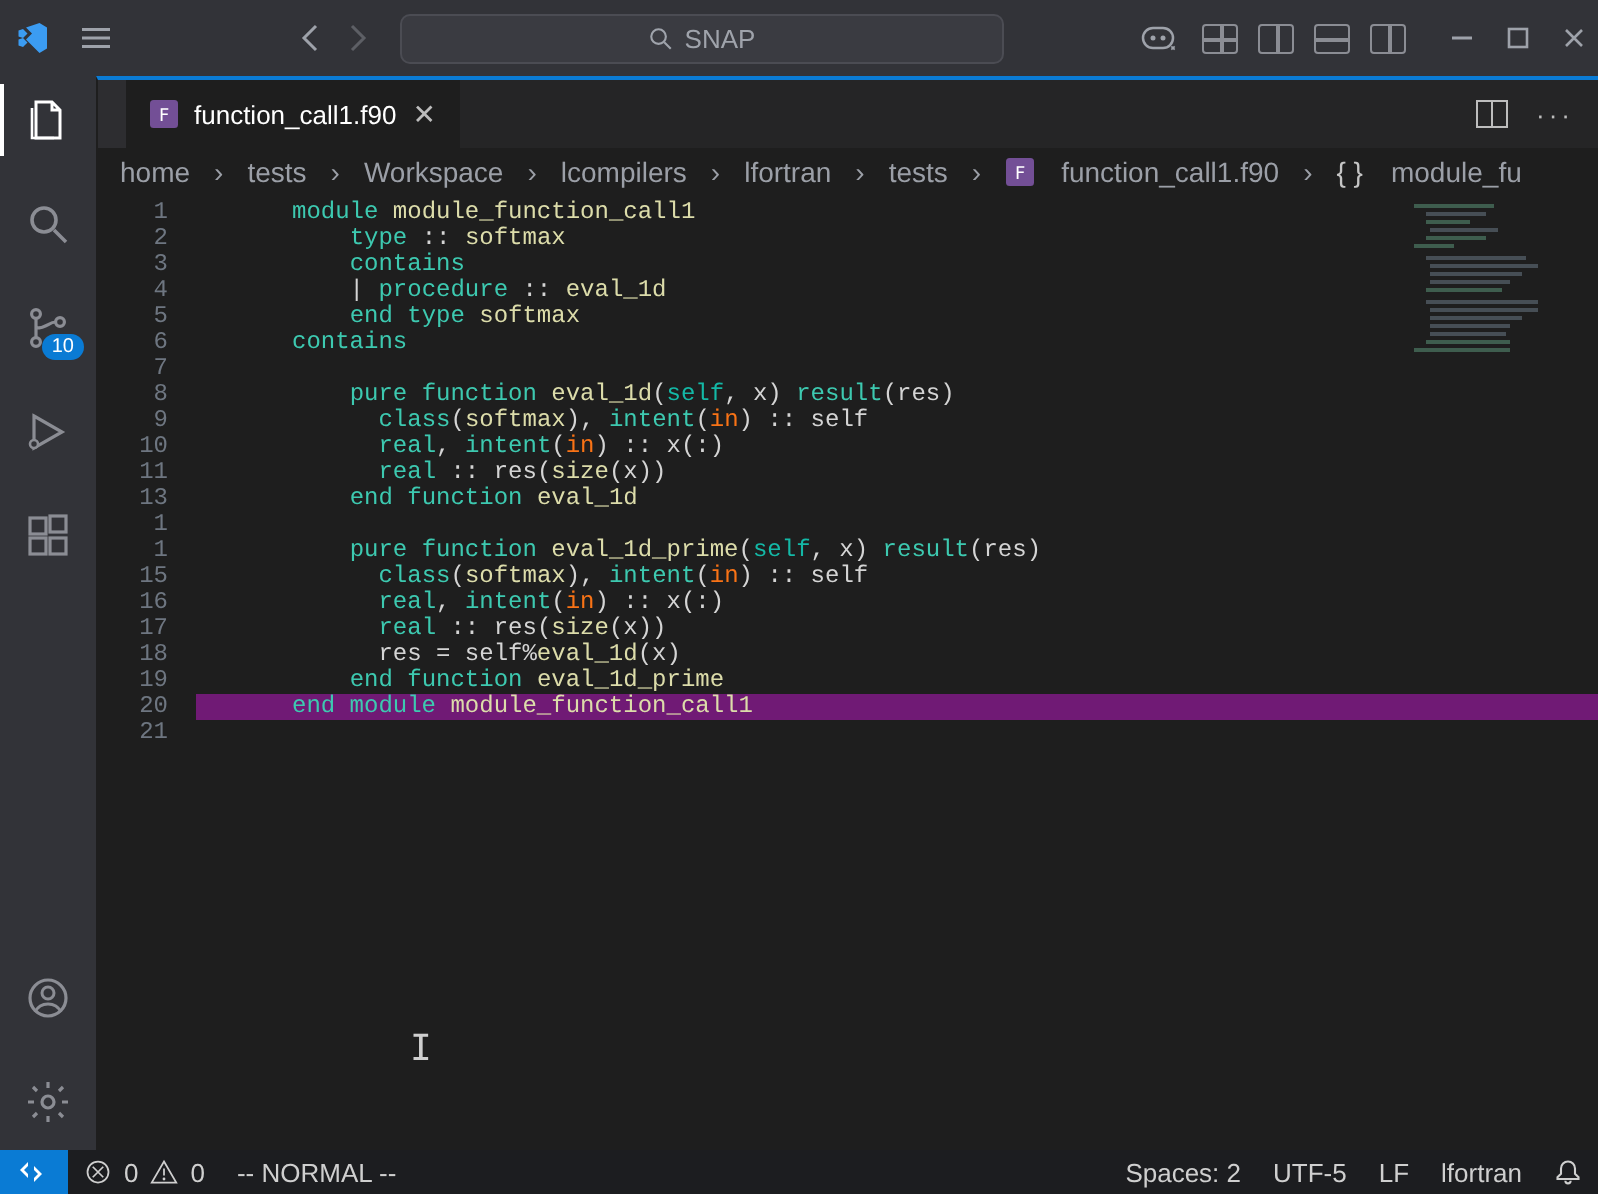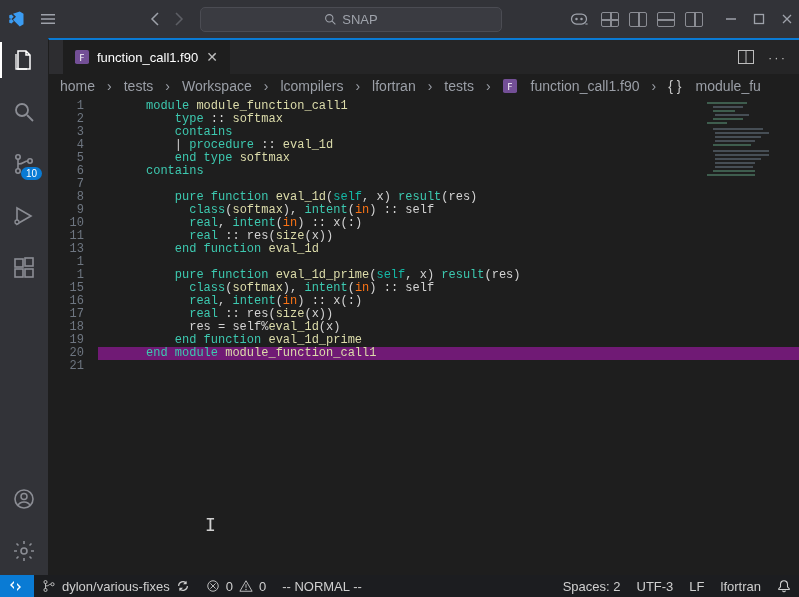--- a/index.html
+++ b/index.html
@@ -326,53 +326,40 @@
   </div>
 
   <div class="status-bar">
     <div class="remote">
       <svg width="16" height="14" viewBox="0 0 16 14">
           <path fill="#fff" d="M5 2L1 6l4 4V8l-2-2 2-2zM8 4l4 4-4 4v-2l2-2-2-2z"></path>
         </svg>
     </div>
     <div class="seg">
       <svg width="14" height="14" viewBox="0 0 16 16">
-          <circle cx="4" cy="3.5" r="1.8" fill="none" stroke="#cfcfcf"></circle>
-          <circle cx="4" cy="12.5" r="1.8" fill="none" stroke="#cfcfcf"></circle>
-          <circle cx="12" cy="6" r="1.8" fill="none" stroke="#cfcfcf"></circle>
-          <path d="M4 5v6M4 8c4 0 4-2 6-2" fill="none" stroke="#cfcfcf"></path>
-        </svg>
-      <span>dylon/various-fixes</span>
-      <svg width="14" height="14" viewBox="0 0 16 16">
-          <path fill="none" stroke="#cfcfcf" stroke-width="1.3" d="M3 8a5 5 0 0 1 9-3M13 8a5 5 0 0 1-9 3"></path>
-          <path fill="#cfcfcf" d="M12 2v4h-4zM4 14v-4h4z"></path>
-        </svg>
-    </div>
-    <div class="seg">
-      <svg width="14" height="14" viewBox="0 0 16 16">
           <circle cx="8" cy="8" r="6" fill="none" stroke="#cfcfcf"></circle>
           <path d="M5 5l6 6M11 5l-6 6" stroke="#cfcfcf"></path>
         </svg>
       <span>0</span>
       <svg width="14" height="14" viewBox="0 0 16 16">
           <path fill="none" stroke="#cfcfcf" d="M8 2l7 12H1z"></path>
           <line x1="8" y1="6" x2="8" y2="10" stroke="#cfcfcf"></line>
           <circle cx="8" cy="12" r="0.8" fill="#cfcfcf"></circle>
         </svg>
       <span>0</span>
     </div>
     <div class="seg">
         <span>-- NORMAL --</span>
       </div>
     <div class="grow"></div>
     <div class="seg">
         <span>Spaces: 2</span>
       </div>
     <div class="seg">
-        <span>UTF-3</span>
+        <span>UTF-5</span>
       </div>
     <div class="seg">
         <span>LF</span>
       </div>
     <div class="seg">
         <span>lfortran</span>
       </div>
     <div class="seg">
       <svg width="14" height="14" viewBox="0 0 16 16">
           <path fill="none" stroke="#cfcfcf" stroke-width="1.2" d="M8 2a4 4 0 0 0-4 4v3l-2 2v1h12v-1l-2-2V6a4 4 0 0 0-4-4zM6.5 13a1.5 1.5 0 0 0 3 0"></path>

